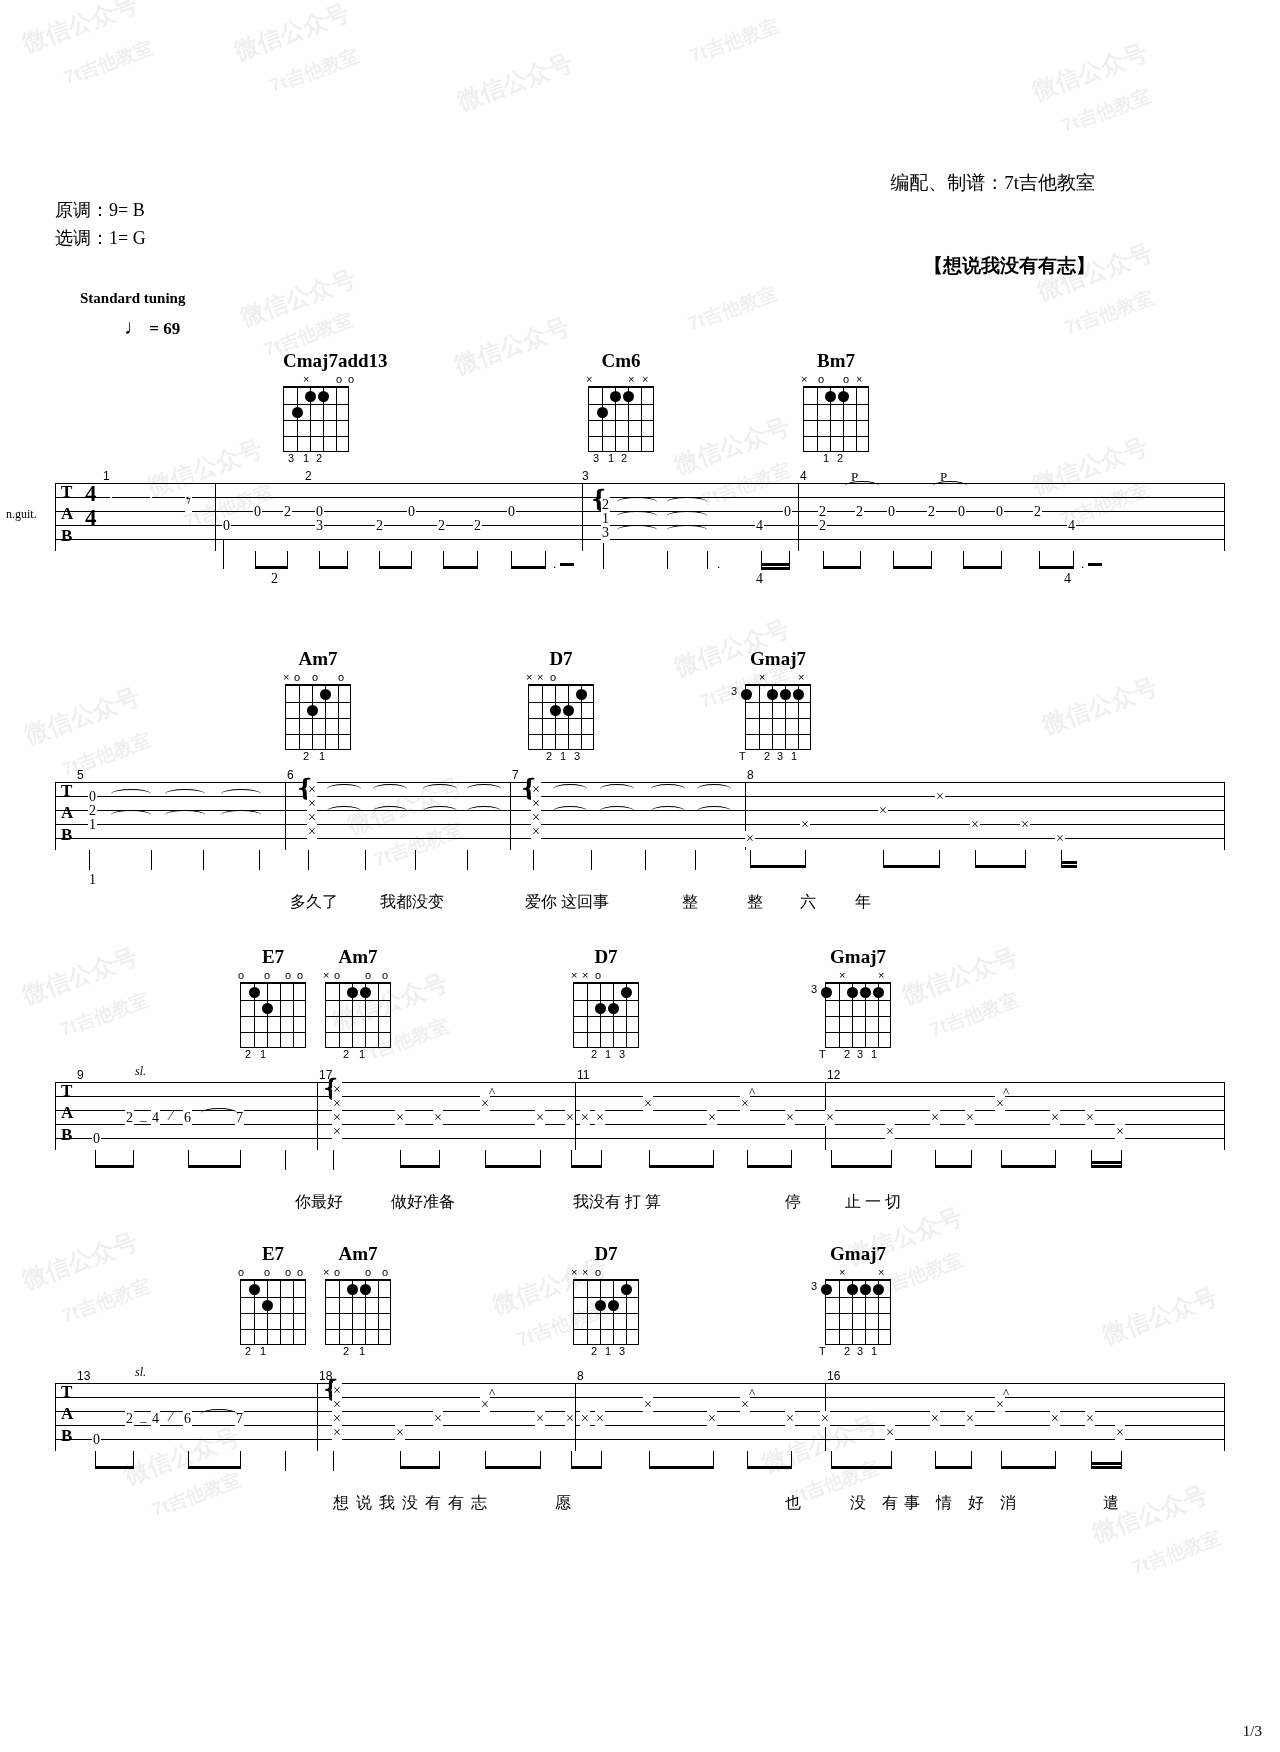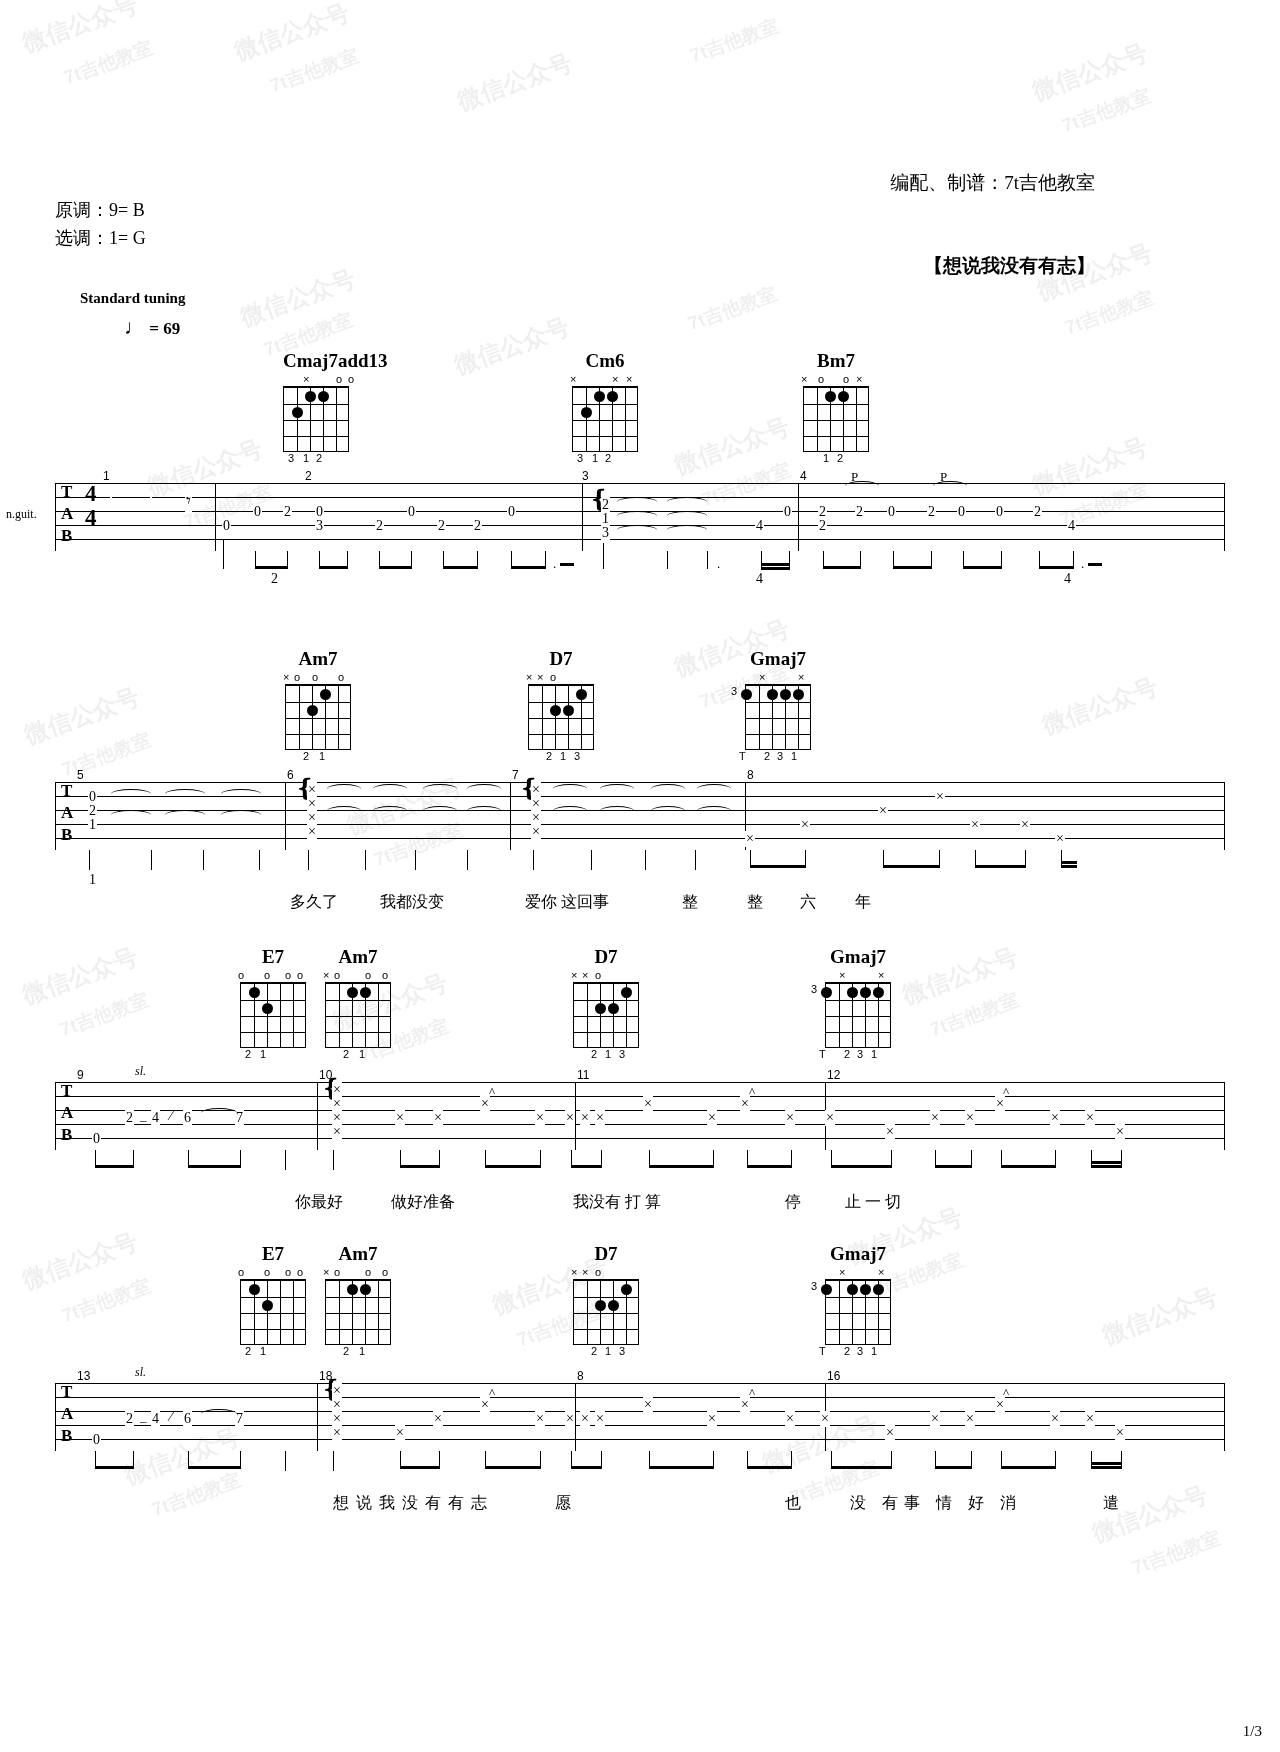--- a/index.html
+++ b/index.html
@@ -164,21 +164,21 @@
       <div class="dot" style="left:34px;top:3px;"></div>
       <div class="dot" style="left:8px;top:19px;"></div>
     </div>
     <div class="fingers">
       <span style="left:5px;">3</span>
         <span style="left:20px;">1</span>
         <span style="left:33px;">2</span>
     </div>
   </div>
 
-  <div class="chord" style="left:572px;top:350px;">
+  <div class="chord" style="left:588px;top:350px;">
     <div class="cname">Cm6</div>
     <div class="marks">
       <span style="left:-2px;">×</span>
         <span style="left:40px;">×</span>
         <span style="left:54px;">×</span>
     </div>
     <div class="grid">
       <div class="v" style="left:13px;"></div>
         <div class="v" style="left:26px;"></div>
       <div class="v" style="left:39px;"></div>
@@ -639,21 +639,21 @@
       <div class="endbar" style="left:1169px;"></div>
       <div class="endbar" style="left:262px;"></div>
       <div class="endbar" style="left:520px;"></div>
       <div class="endbar" style="left:770px;"></div>
       <div class="clef">
         <div>T</div>
         <div>A</div>
         <div>B</div>
       </div>
       <div class="measnum" style="left:22px;top:-14px;">9</div>
-      <div class="measnum" style="left:264px;top:-14px;">10</div>
+      <div class="measnum" style="left:264px;top:-14px;">17</div>
       <div class="measnum" style="left:522px;top:-14px;">11</div>
       <div class="measnum" style="left:772px;top:-14px;">12</div>
       <div class="ann" style="left:80px;top:-18px;">sl.</div>
 
       <span class="tabnum" style="left:37px;top:49px;">0</span>
       <span class="tabnum" style="left:70px;top:28px;">2</span>
       <span class="tabnum" style="left:96px;top:28px;">4</span>
       <span class="tabnum" style="left:128px;top:28px;">6</span>
       <span class="tabnum" style="left:180px;top:28px;">7</span>
       <div class="tie" style="left:146px;top:26px;width:36px;"></div>

